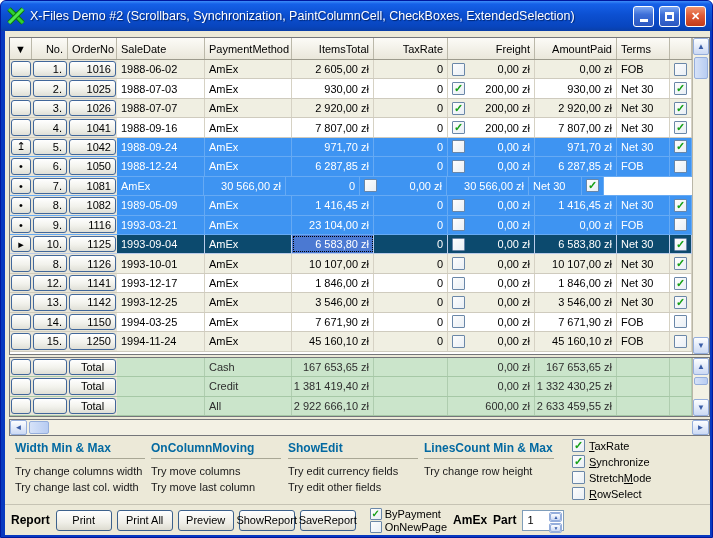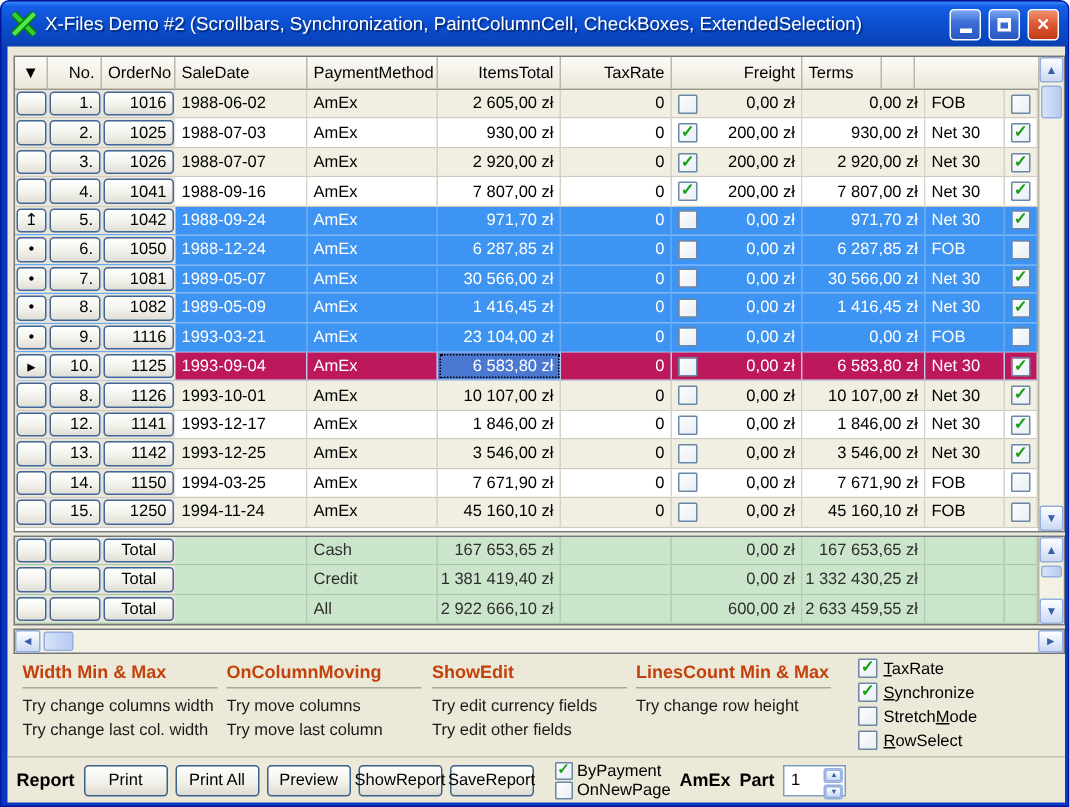--- a/index.html
+++ b/index.html
@@ -43,21 +43,21 @@
   .grows{ flex:1; display:flex; flex-direction:column; }
   .grow{ height:19.45px; display:flex; border-bottom:1px solid #CFCBBE; }
   .trow{ height:19.3px; display:flex; border-bottom:1px solid #A6C8A6; background:#CBE5CB; }
   .cell{ border-right:1px solid #D6D2C4; font-size:11px; color:#000; display:flex; align-items:center; padding:0 4px; overflow:hidden; white-space:nowrap; }
   .cell.r{ justify-content:flex-end; }
   .cell.c{ justify-content:center; }
   .odd  .cell{ background:#F0EFE2; }
   .even .cell{ background:#FFFFFF; }
   .selected .cell{ background:#3E94F2; color:#fff; border-right-color:#66AAF4; }
   .selected{ border-bottom-color:#66AAF4; }
-  .current .cell{ background:#be185d; color:#fff; border-right-color:#BACBE8; }
+  .current .cell{ background:#0c4a6e; color:#fff; border-right-color:#BACBE8; }
   .current{ border-bottom-color:#BACBE8; }
   .current .cell.focus{ background:#4B79D2; outline:1px dotted #000; outline-offset:-2px; }
   .trow .cell{ background:#CBE5CB; border-right-color:#AFCDAF; color:#2E2E2E; }
   
   .bcell{ padding:1px; background:#E8E5D8; border-right:none; display:flex; }
   .bcell .btn3d{
     flex:1; border:1px solid #41679A; border-radius:3px;
     background:linear-gradient(180deg,#FFFFFF 0%,#F2F2EC 55%,#DFDFD6 100%);
     font-size:11px; color:#000; display:flex; align-items:center; padding:0 4px; overflow:hidden;
   }
@@ -80,21 +80,21 @@
     display:flex; align-items:center; justify-content:center; font-size:8px;
   }
   .sthumb{ border:1px solid #95AEDC; border-radius:2px; background:linear-gradient(90deg,#D6E2F8,#B7CCF2); margin:2px 1px; }
   .spacer{ flex:1; }
   #hscroll{ position:absolute; left:4px; top:388px; width:701px; height:17px; border:1px solid #74767A; background:#F3F1E4; display:flex; }
   #hscroll .sbtn{ width:17px; height:100%; font-size:8px; }
   #hscroll .sthumb{ width:20px; margin:1px 2px; }
   
   #footer{ position:absolute; left:0; top:406px; right:0; height:66px; }
   .fsec{ position:absolute; top:4px; width:130px; }
-  .fsec h3{ font-size:12px; font-weight:bold; color:#c2410c; border-bottom:1px solid #A9A795; padding-bottom:3px; margin-bottom:6px; white-space:nowrap; }
+  .fsec h3{ font-size:12px; font-weight:bold; color:#0369a1; border-bottom:1px solid #A9A795; padding-bottom:3px; margin-bottom:6px; white-space:nowrap; }
   .fsec div.line{ font-size:11px; color:#1A1A1A; margin-bottom:4px; white-space:nowrap; }
   #cbstack{ position:absolute; left:567px; top:2px; display:flex; flex-direction:column; gap:3px; }
   .cbrow{ display:flex; align-items:center; gap:4px; font-size:11px; color:#000; }
   
   #report-row{
     position:absolute; left:0; bottom:0; right:0; height:31px;
     border-top:1px solid #C6C3B4; display:flex; align-items:center; padding:0 6px; gap:6px;
   }
   #report-label,#align-label,#part-label{ font-size:12px; font-weight:bold; }
   .xpbtn{
@@ -152,20 +152,21 @@
             <div class="hcell c0 c">
               <div>▼</div>
             </div>
             <div class="hcell c1 r">No.</div>
             <div class="hcell c2">OrderNo</div>
             <div class="hcell c3">SaleDate</div>
             <div class="hcell c4">PaymentMethod</div>
             <div class="hcell c5 r">ItemsTotal</div>
             <div class="hcell c6 r">TaxRate</div>
             <div class="hcell c7 r">Freight</div>
+            <div class="hcell c8 r">AmountPaid</div>
             <div class="hcell c9">Terms</div>
             <div class="hcell c10 c"></div>
           </div>
         <div class="grows">
             <div class="grow odd">
               <div class="bcell c0">
                 <div class="btn3d c"></div>
               </div>
               <div class="bcell c1">
                 <div class="btn3d r">1.</div>
@@ -310,21 +311,20 @@
             <div class="grow selected">
               <div class="bcell c0">
                 <div class="btn3d c">•</div>
               </div>
               <div class="bcell c1">
                 <div class="btn3d r">7.</div>
               </div>
               <div class="bcell c2">
                 <div class="btn3d r">1081</div>
               </div>
-              <div class="cell c3">1989-05-07</div>
               <div class="cell c4">AmEx</div>
               <div class="cell c5 r">30 566,00 zł</div>
               <div class="cell c6 r">0</div>
               <div class="cell c7 freightcell">
                 <div class="cb"></div>
                 <div class="val">0,00 zł</div>
               </div>
               <div class="cell c8 r">30 566,00 zł</div>
               <div class="cell c9">Net 30</div>
               <div class="cell c10 c">

